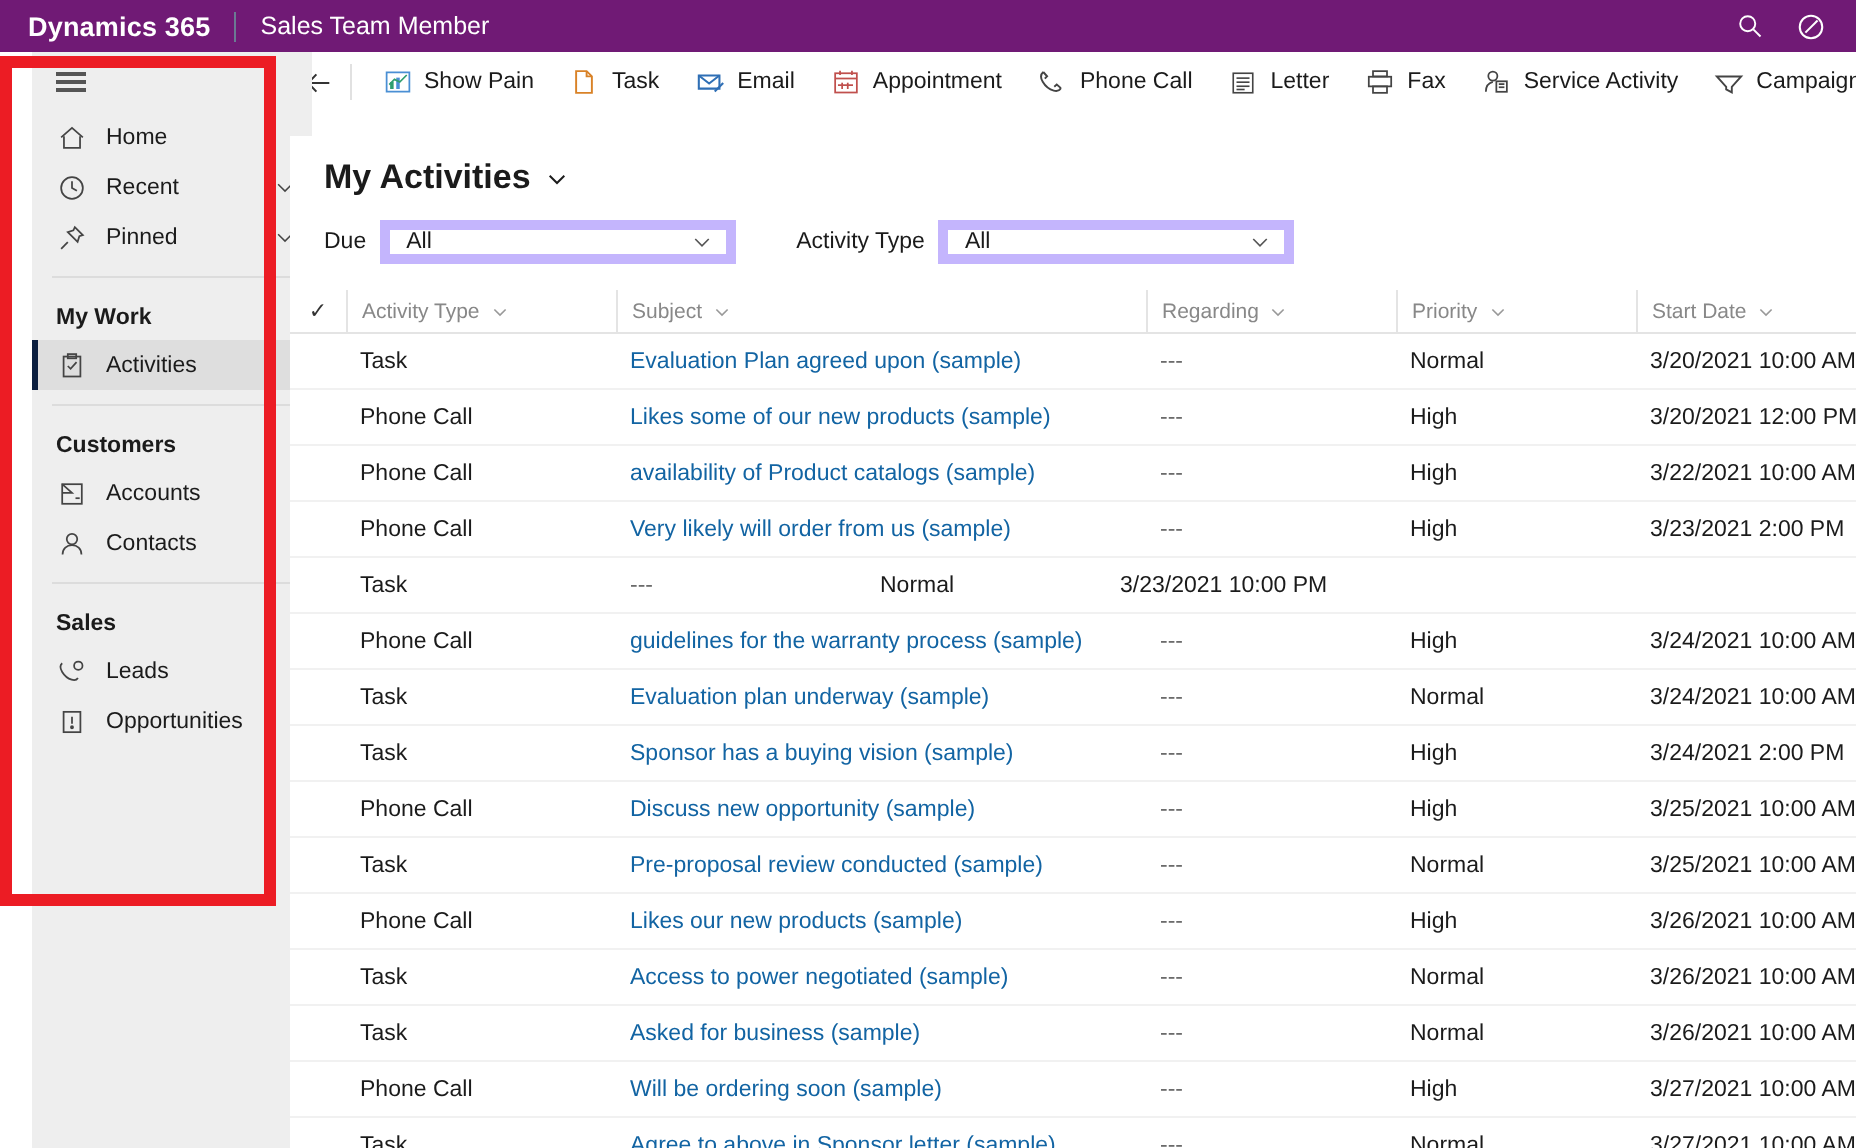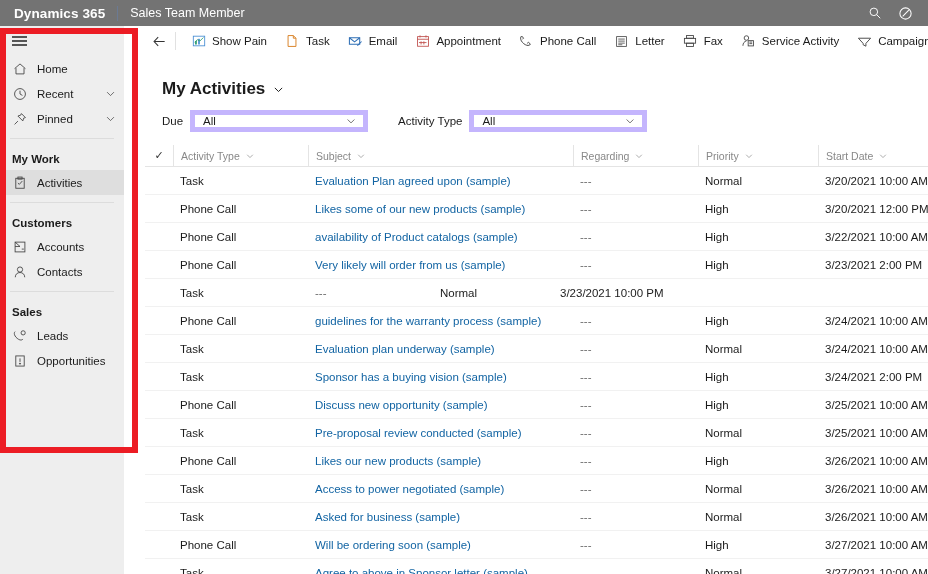--- a/index.html
+++ b/index.html
@@ -14,21 +14,21 @@
     background: #ffffff;
     -webkit-font-smoothing: antialiased;
   }
 
   
   .topbar {
     position: absolute;
     top: 0; left: 0;
     width: 928px;
     height: 26px;
-    background: #737373;
+    background: #701a75;
     display: flex;
     align-items: center;
     box-sizing: border-box;
     padding: 0 10px 0 14px;
   }
   .brand {
     color: #ffffff;
     font-size: 13.5px;
     font-weight: bold;
     letter-spacing: 0.1px;
@@ -98,22 +98,22 @@
     justify-content: center;
     width: 15px;
     height: 15px;
     margin-right: 6px;
     flex: 0 0 auto;
   }
 
   
   .sidebar {
     position: absolute;
-    top: 26px; left: 0;
-    width: 124px;
+    top: 26px; left: 16px;
+    width: 140px;
     height: 548px;
     background: #eeeeee;
     box-sizing: border-box;
   }
   .hamburger {
     height: 30px;
     display: flex;
     align-items: center;
     padding-left: 12px;
   }

